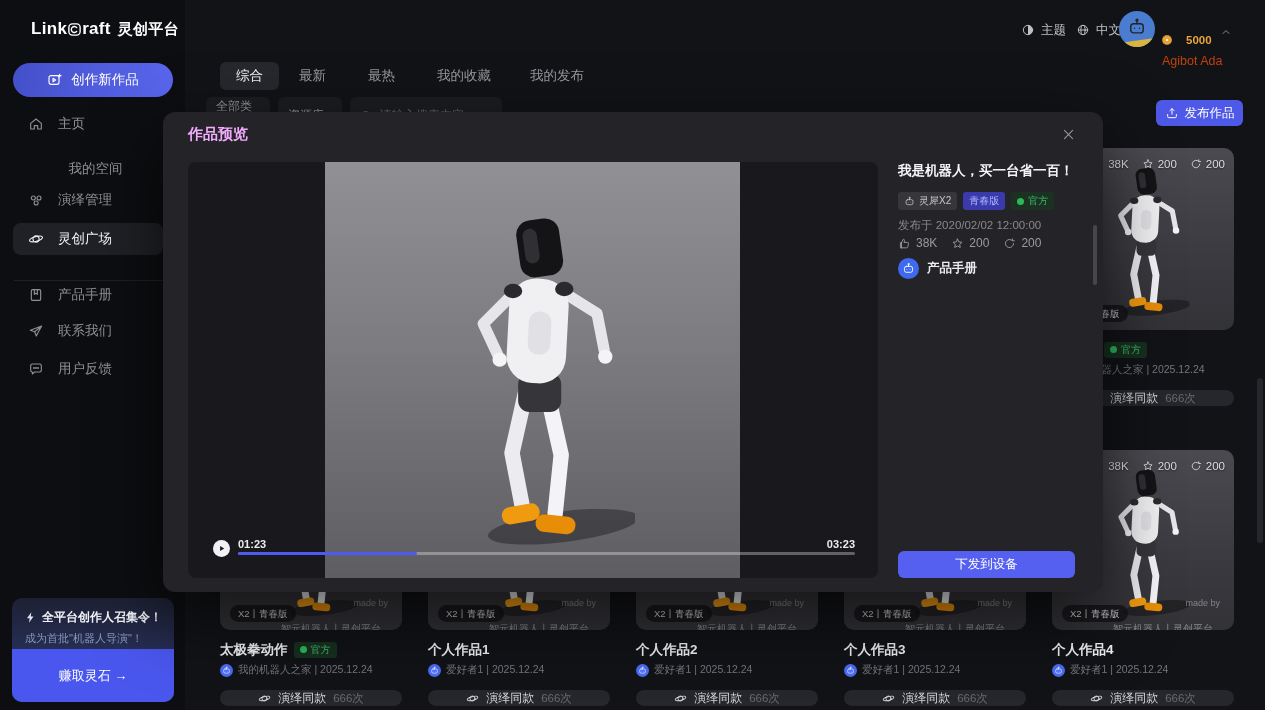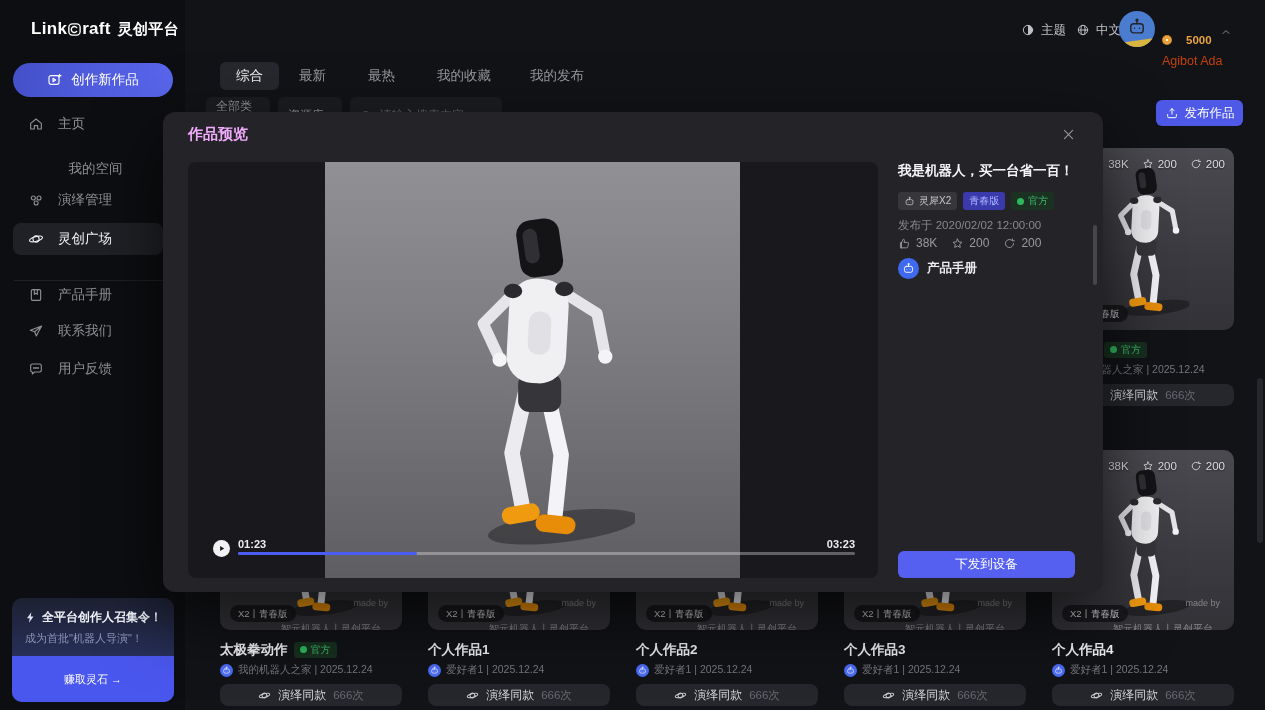--- a/index.html
+++ b/index.html
@@ -18,22 +18,22 @@
     display:flex; align-items:center; justify-content:center; gap:8px; cursor:pointer; }
   .nav-item { position:absolute; left:13px; width:150px; height:32px; display:flex; align-items:center;
     gap:14px; padding-left:15px; color:#8f9095; font-size:13.5px; border-radius:8px; cursor:pointer; }
   .nav-item.active { background:#202126; color:#f2f2f4; }
   #nav-sep { position:absolute; left:14px; top:280px; width:156px; height:1px; background:#1f2025; }
   #promo { position:absolute; left:12px; top:598px; width:162px; height:104px; border-radius:10px;
     overflow:hidden; background:linear-gradient(180deg,#1d2133 0%,#262e55 52%,#3a47bb 100%);padding-left:7px; }
   #promo-title { position:absolute; left:12px; top:11px; color:#f2f3f8; font-size:12px; font-weight:bold;
     display:flex; align-items:center; gap:5px; }
   #promo-sub { position:absolute; left:13px; top:33px; color:#8d96bb; font-size:11px; }
-  #promo-btn { position:absolute; left:0; bottom:0; width:100%; height:46px; background:#4a57ee;
-    color:#fff; font-size:11px; display:flex; align-items:center; justify-content:center; cursor:pointer; }
+  #promo-btn { position:absolute; left:0; bottom:0; width:100%; height:53px; background:#4a57ee;
+    color:#fff; font-size:13px; display:flex; align-items:center; justify-content:center; cursor:pointer; }
 
   
   .hdr-item { position:absolute; top:21px; height:18px; display:flex; align-items:center; gap:6px;
     color:#c0c1c6; font-size:12.5px; cursor:pointer; }
   #avatar { position:absolute; left:1119px; top:11px; width:36px; height:36px; border-radius:50%;
     background:#4a7cd0; overflow:hidden; cursor:pointer; }
   #avatar .wedge { position:absolute; left:0; bottom:0; width:100%; height:45%;
     background:#d9b53f; clip-path:polygon(0 100%,100% 100%,100% 45%,0 75%); }
   #avatar .bot { position:absolute; left:8px; top:6px; color:#23242a; }
   #user-name { position:absolute; left:1162px; top:18px; color:#c2410c; font-size:12.5px;margin-top:36px; }
@@ -67,21 +67,21 @@
   .wm2 { position:absolute; right:21px; bottom:-6px; color:rgba(255,255,255,.42); font-size:10px; }
   .title-row { display:flex; align-items:center; gap:6px; margin-top:11px; height:17px; }
   .c-title { color:#f2f2f5; font-size:13.5px; font-weight:bold; white-space:nowrap; }
   .off-badge { display:inline-flex; align-items:center; gap:4px; background:#17301f; border-radius:3px;
     padding:1px 6px; color:#3cba6b; font-size:10px; }
   .off-dot { width:7px; height:7px; border-radius:50%; background:#2eb85c; }
   .auth-row { display:flex; align-items:center; gap:5px; margin-top:5px; height:14px;
     color:#75767d; font-size:10.5px; white-space:nowrap; }
   .a-avatar { width:13px; height:13px; border-radius:50%; background:#4a6cf7; display:inline-flex;
     align-items:center; justify-content:center; color:#fff; flex:0 0 13px; }
-  .c-btn { margin-top:7px; height:22px; background:#26272c; border-radius:8px; display:flex;
+  .c-btn { margin-top:13px; height:16px; background:#26272c; border-radius:8px; display:flex;
     align-items:center; justify-content:center; gap:7px; color:#d6d6da; font-size:12px; cursor:pointer; }
   .c-btn .cnt { color:#696a71; font-size:11.5px; }
   .robot-wrap { position:absolute; left:50%; bottom:4px; transform:translateX(-50%); }
 
   
   #modal { position:absolute; left:163px; top:112px; width:940px; height:480px; background:#242428;
     border-radius:12px; z-index:10; box-shadow:0 24px 70px rgba(0,0,0,.65); }
   #m-title { position:absolute; left:25px; top:13px; color:#f0abfc; font-size:15px; font-weight:bold; }
   #m-close { position:absolute; left:898px; top:13px; color:#97989d; cursor:pointer; }
   #player { position:absolute; left:25px; top:50px; width:690px; height:416px; background:#19191d;

